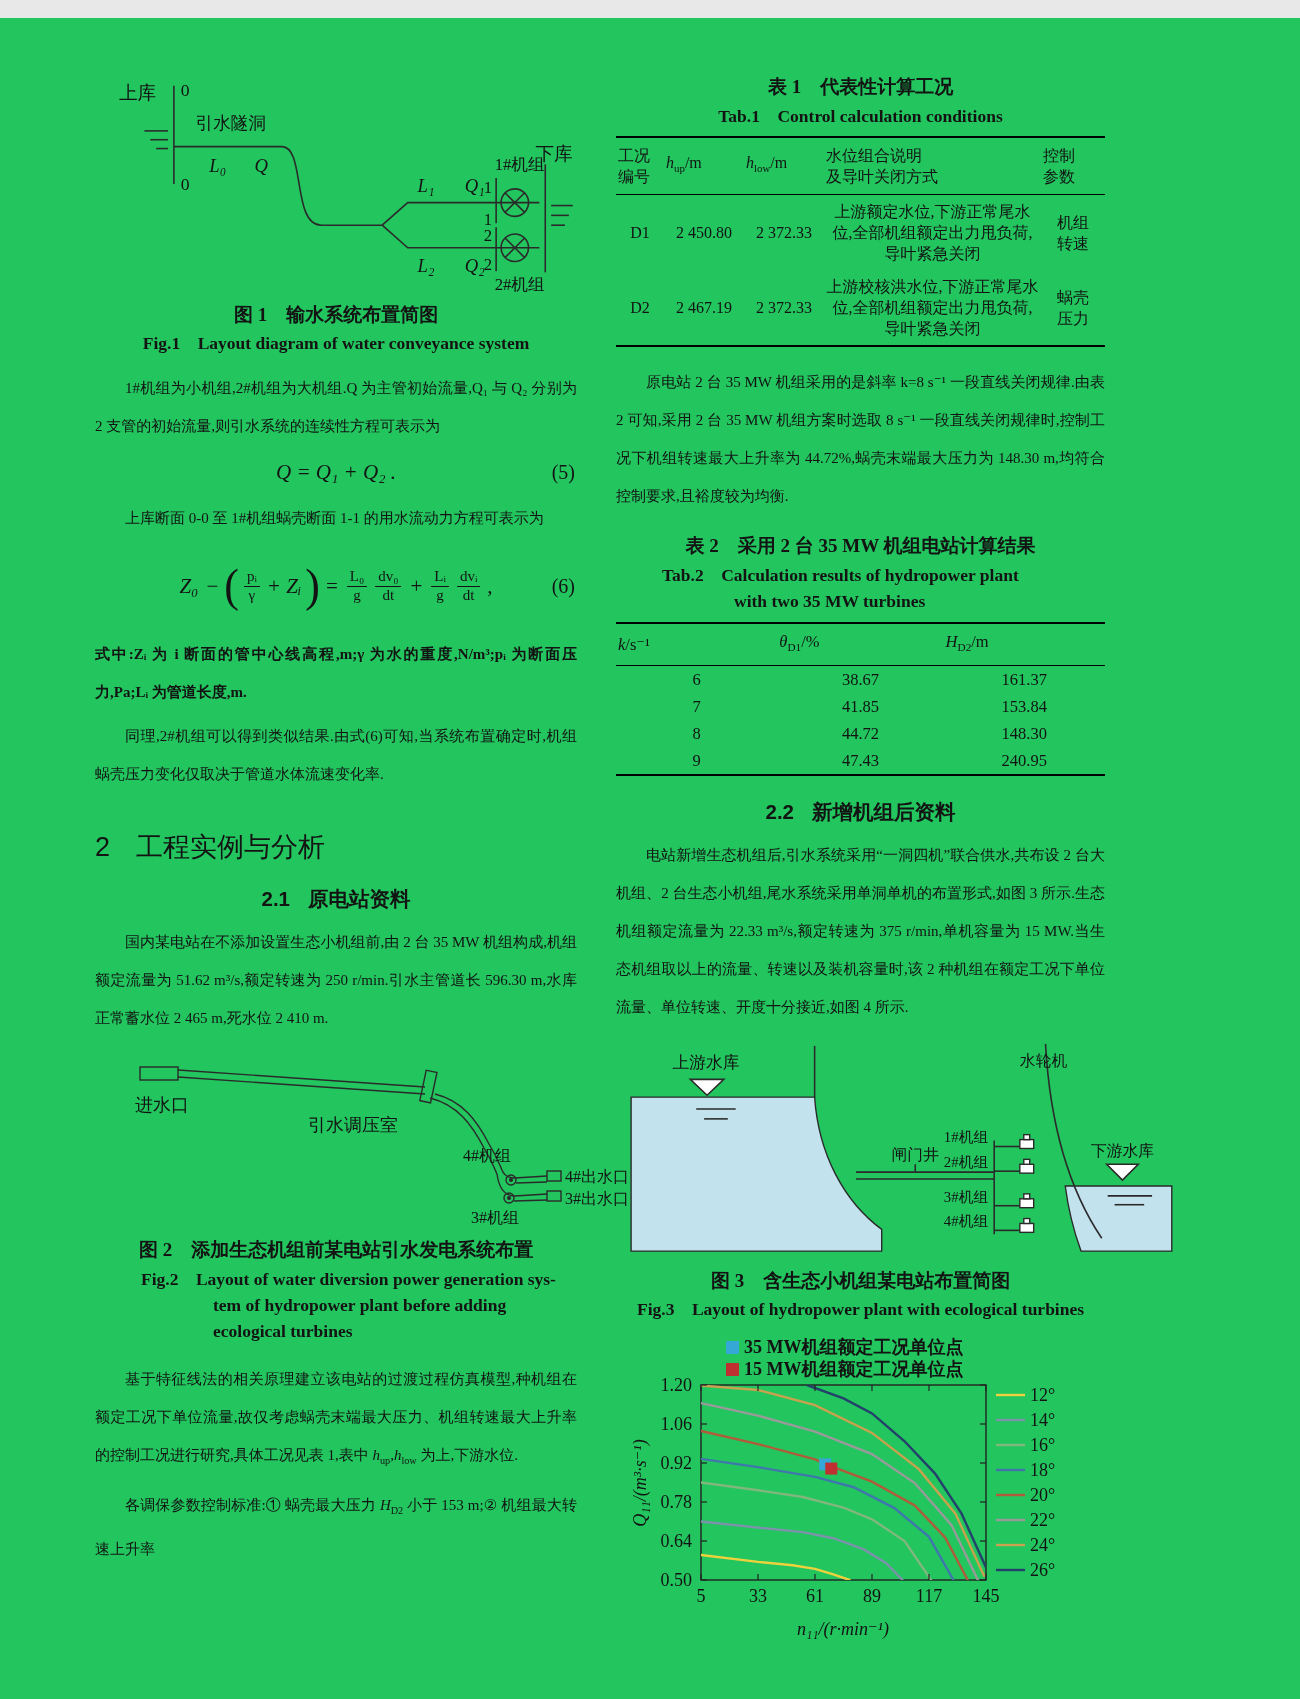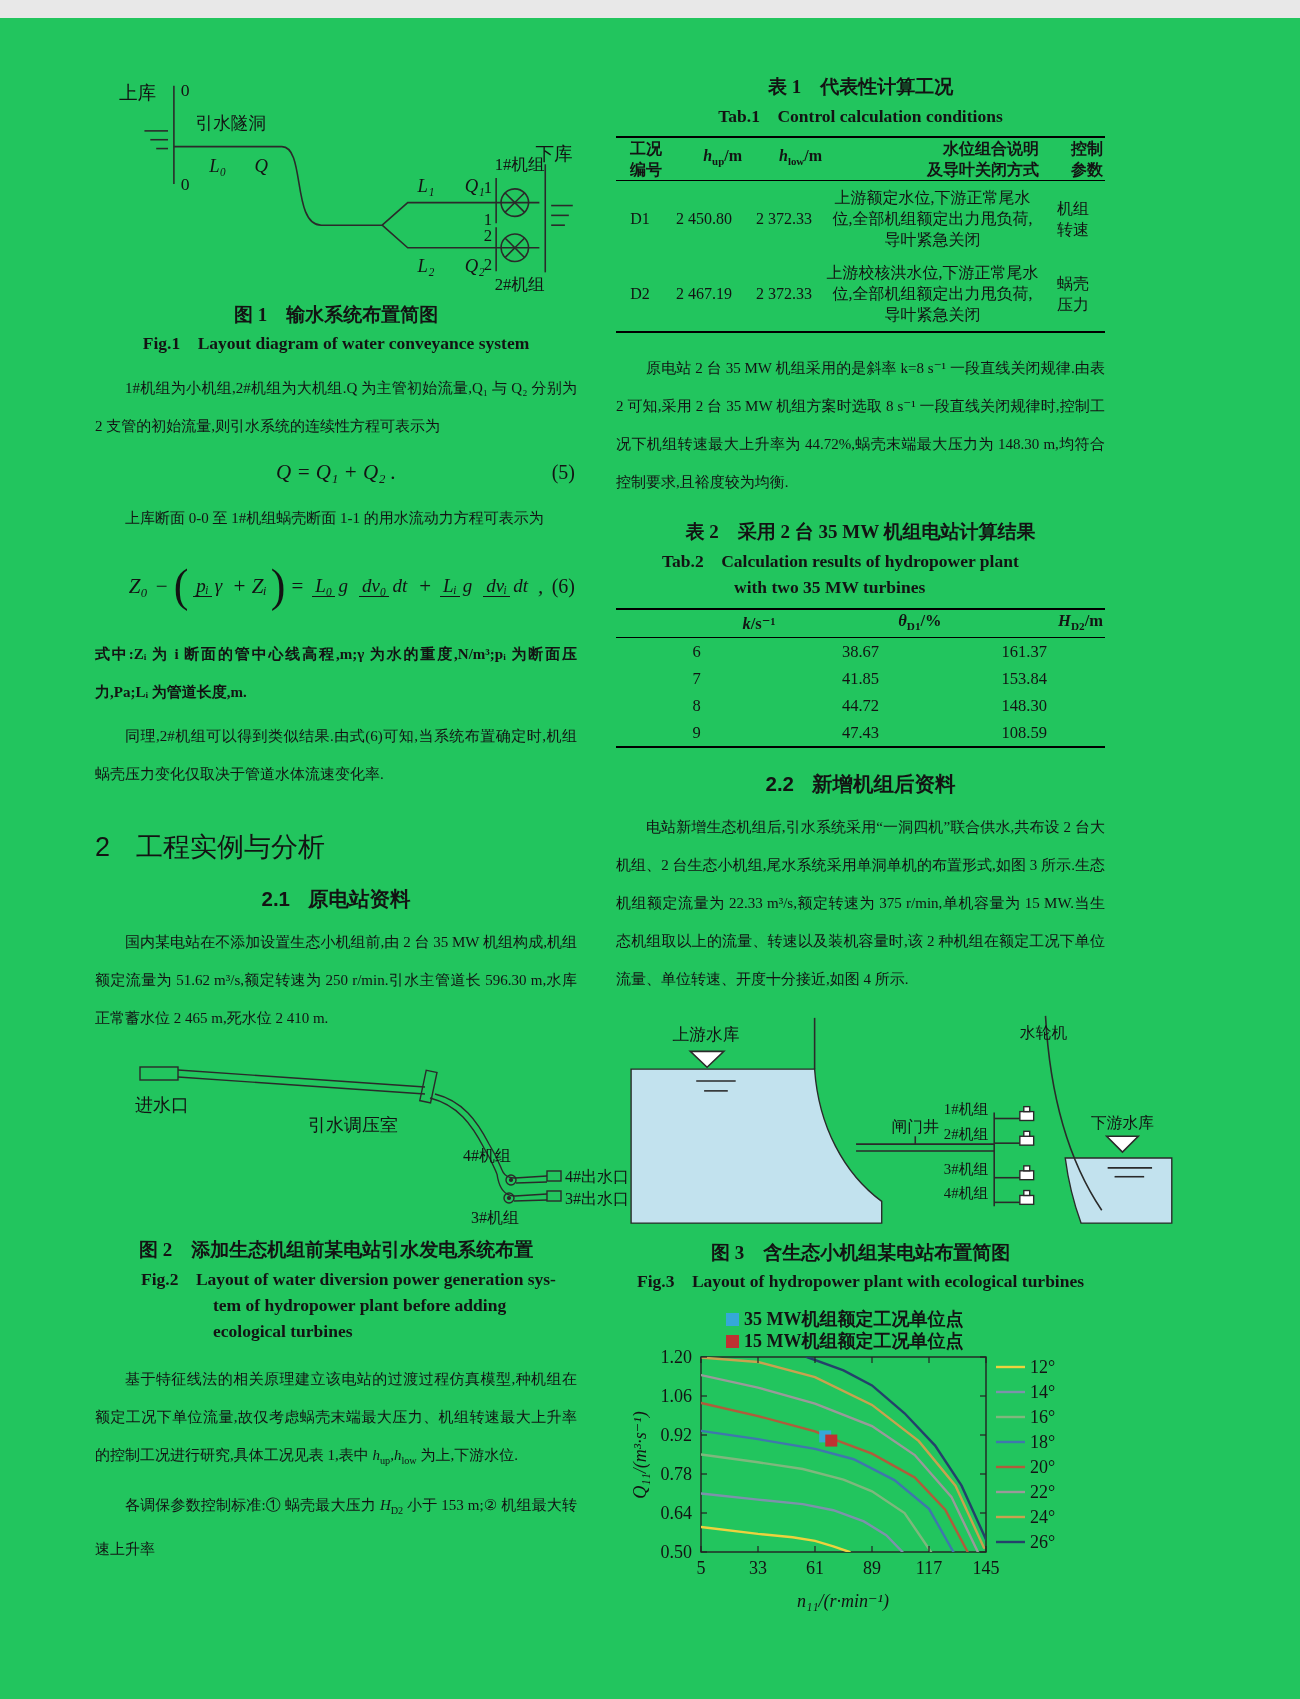--- a/index.html
+++ b/index.html
@@ -22,32 +22,32 @@
   .sec-h2{font-size:27px;font-weight:normal;margin:36px 0 20px 0;font-family:"Liberation Sans","DejaVu Sans",sans-serif;}
   .sec-h2 .num{margin-right:26px;}
   .sec-h3{font-size:20.5px;font-weight:bold;margin:16px 0 10px 0;font-family:"Liberation Sans","DejaVu Sans",sans-serif;text-align:center;}
   .sec-h3 .num{margin-right:18px;}
 
   .equation{position:relative;display:flex;align-items:center;justify-content:center;
             font-size:21px;margin:6px 0;min-height:42px;}
   .equation .eq-num{position:absolute;right:2px;font-style:normal;font-size:20px;}
   .eqv{font-style:italic;margin:0 3px;}
   .eqo{margin:0 5px;}
-  .frac{display:inline-flex;align-items:center;line-height:1.15;
-        font-style:italic;margin:0 4px;font-size:19px;}
+  .frac{display:inline-flex;flex-direction:column;align-items:center;line-height:1.15;
+        margin:0 4px;font-size:15px;}
   .frac .fnum{border-bottom:1.6px solid #131313;padding:0 3px;}
   .frac .fden{padding:0 3px;}
   .bigp{font-size:44px;font-weight:300;font-style:normal;line-height:0;margin:0 1px;
         transform:scaleY(1.05);display:inline-block;}
 
   .tbl-title-zh{font-size:19px;font-weight:bold;text-align:center;margin-top:6px;}
   .tbl-title-en{font-size:17.5px;font-weight:bold;text-align:center;margin:4px 0 8px 0;}
   table.jtable{width:100%;border-collapse:collapse;border-top:2.2px solid #000;border-bottom:2.2px solid #000;}
-  table.jtable th{font-weight:bold;font-size:16px;padding:0 2px;border-bottom:1.2px solid #000;
-                  text-align:right;line-height:21px;}
+  table.jtable th{font-weight:normal;font-size:16px;padding:7px 2px;border-bottom:1.2px solid #000;
+                  text-align:left;line-height:21px;}
   table.jtable td{font-size:16px;padding:6px 2px;text-align:center;line-height:21px;vertical-align:middle;}
   .pre{white-space:pre-line;}
   td.desc{font-size:14.5px;text-align:left;line-height:19px;padding:8px 4px;}
   table.t2 td{padding:3px 2px;font-size:16.5px;}
   table.t2 th{font-size:16.5px;}
 
   svg text{font-family:"Liberation Serif","DejaVu Serif",serif;fill:#131313;}
   svg{display:block;}
   .figwrap{overflow:visible;}
 
@@ -273,21 +273,21 @@
             <td>153.84</td>
           </tr>
         <tr>
             <td>8</td>
             <td>44.72</td>
             <td>148.30</td>
           </tr>
         <tr>
             <td>9</td>
             <td>47.43</td>
-            <td>108.59</td>
+            <td>240.95</td>
           </tr>
       </tbody>
     </table>
 
     <div class="sec-h3" style="margin-top:22px;">
       <span class="num">2.2</span><span>新增机组后资料</span>
     </div>
 
     <p class="body">电站新增生态机组后,引水系统采用“一洞四机”联合供水,共布设 2 台大机组、2 台生态小机组,尾水系统采用单洞单机的布置形式,如图 3 所示.生态机组额定流量为 22.33 m³/s,额定转速为 375 r/min,单机容量为 15 MW.当生态机组取以上的流量、转速以及装机容量时,该 2 种机组在额定工况下单位流量、单位转速、开度十分接近,如图 4 所示.</p>
 

